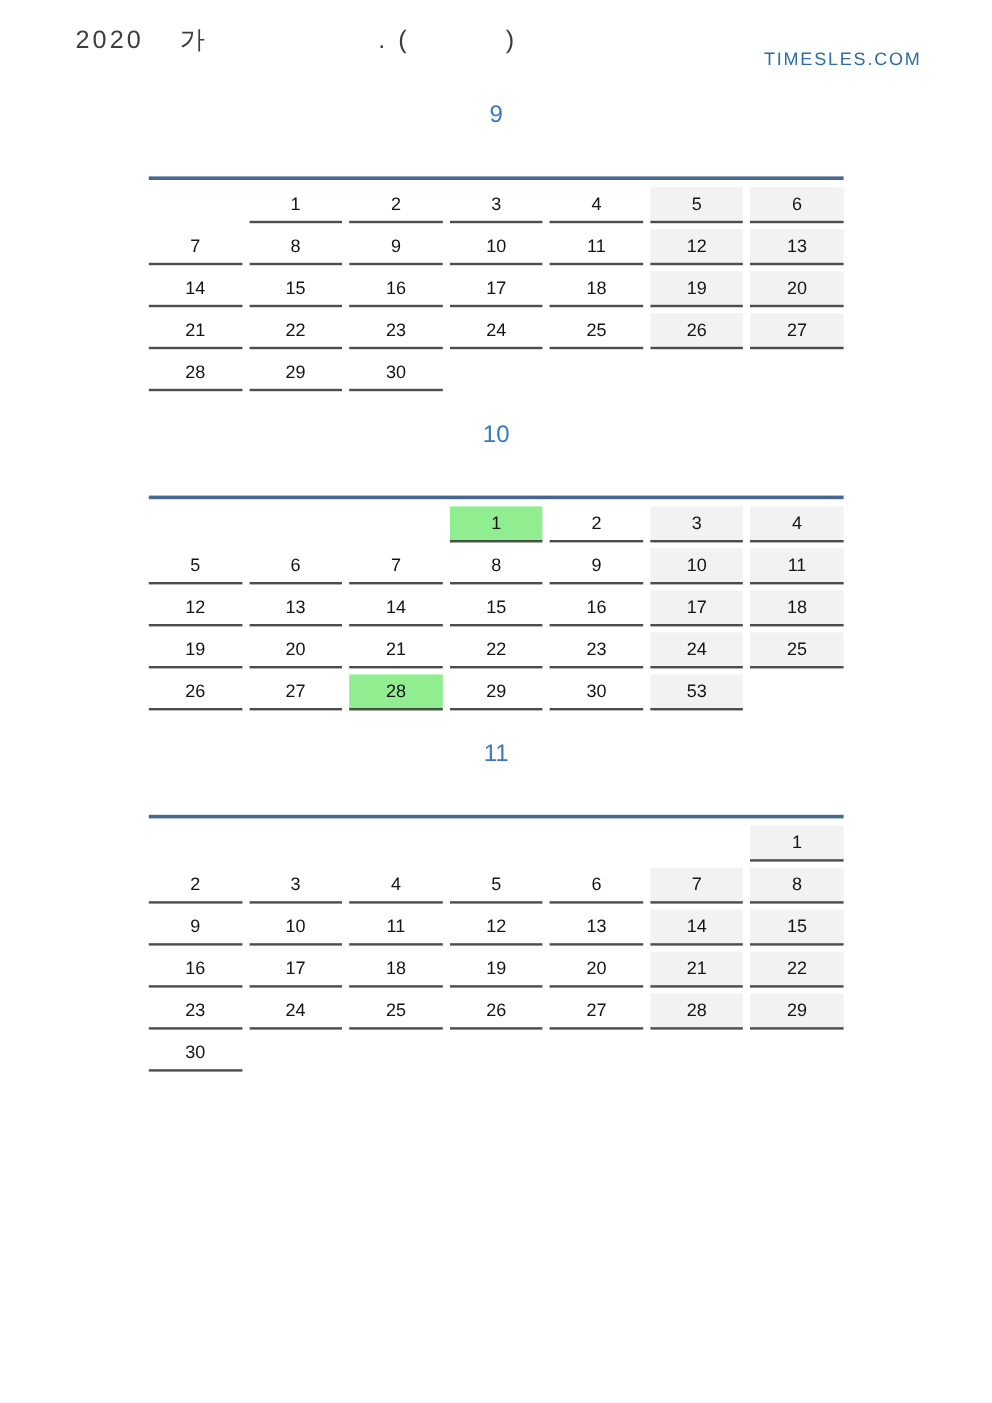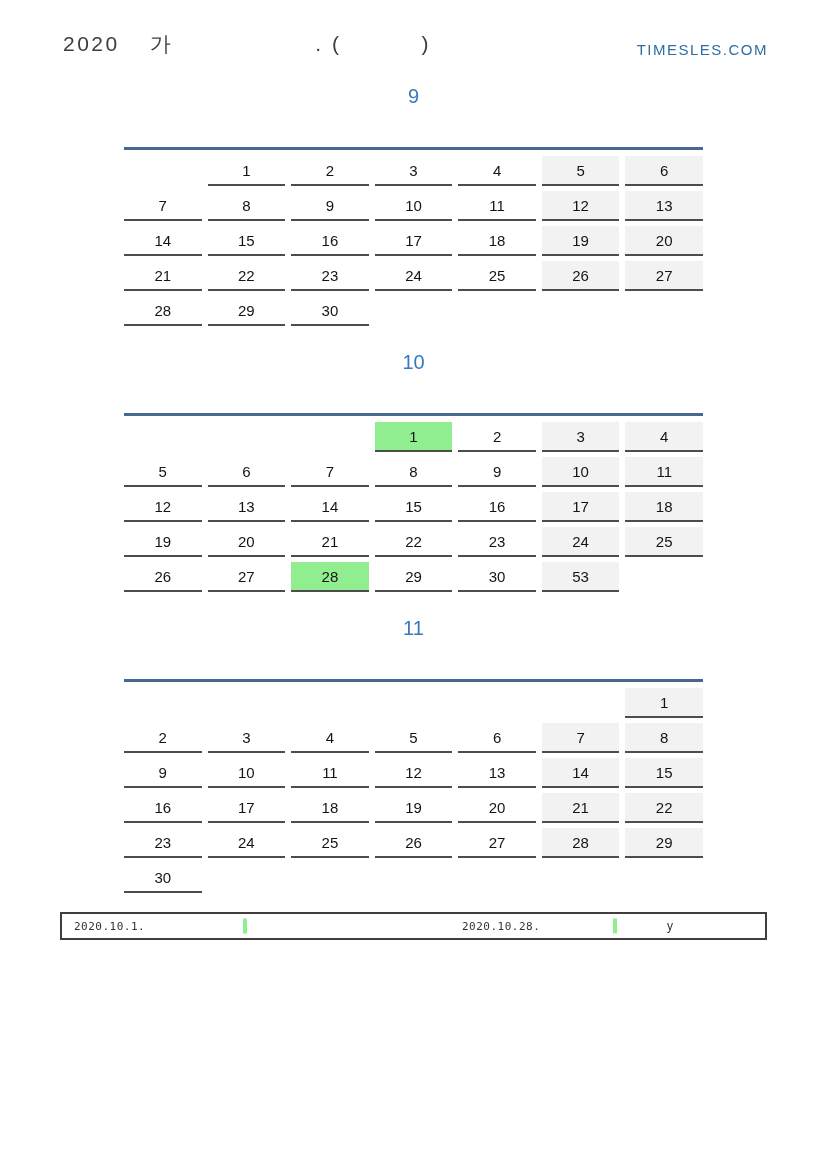--- a/index.html
+++ b/index.html
@@ -6,21 +6,21 @@
   html,body { background:#fff; }
   .page {
     position:relative;
     width:827px; height:1169px;
     background:#fff;
     font-family:"Liberation Sans", sans-serif;
     overflow:hidden;
   }
   
   .header {
-    display:flex; justify-content:space-between; align-items:flex-end;
+    display:flex; justify-content:space-between; align-items:flex-start;
     padding:19px 59px 0 63px;
   }
   .page-title {
     font-size:21px; font-weight:400; color:#3d3d3d;
     letter-spacing:2.5px; white-space:nowrap; display:flex; align-items:baseline;
   }
   .page-title .seg-1 { margin-left:30px; }
   .page-title .seg-2 { margin-left:142px; }
   .page-title .seg-3 { margin-left:80px; }
   .site-logo {
@@ -207,21 +207,14 @@
           <div class="cell"></div>
           <div class="cell"></div>
           <div class="cell"></div>
           <div class="cell"></div>
           <div class="cell"></div>
           <div class="cell"></div>
         </div>
     </section>
   </main>
 
-  <footer class="legend">
-    <span class="start-date">2020.10.1.</span>
-    <span class="marker marker-1"></span>
-    <span class="end-date">2020.10.28.</span>
-    <span class="marker marker-2"></span>
-    <span class="suffix">y</span>
-  </footer>
 
 </div>
 
 </body></html>

